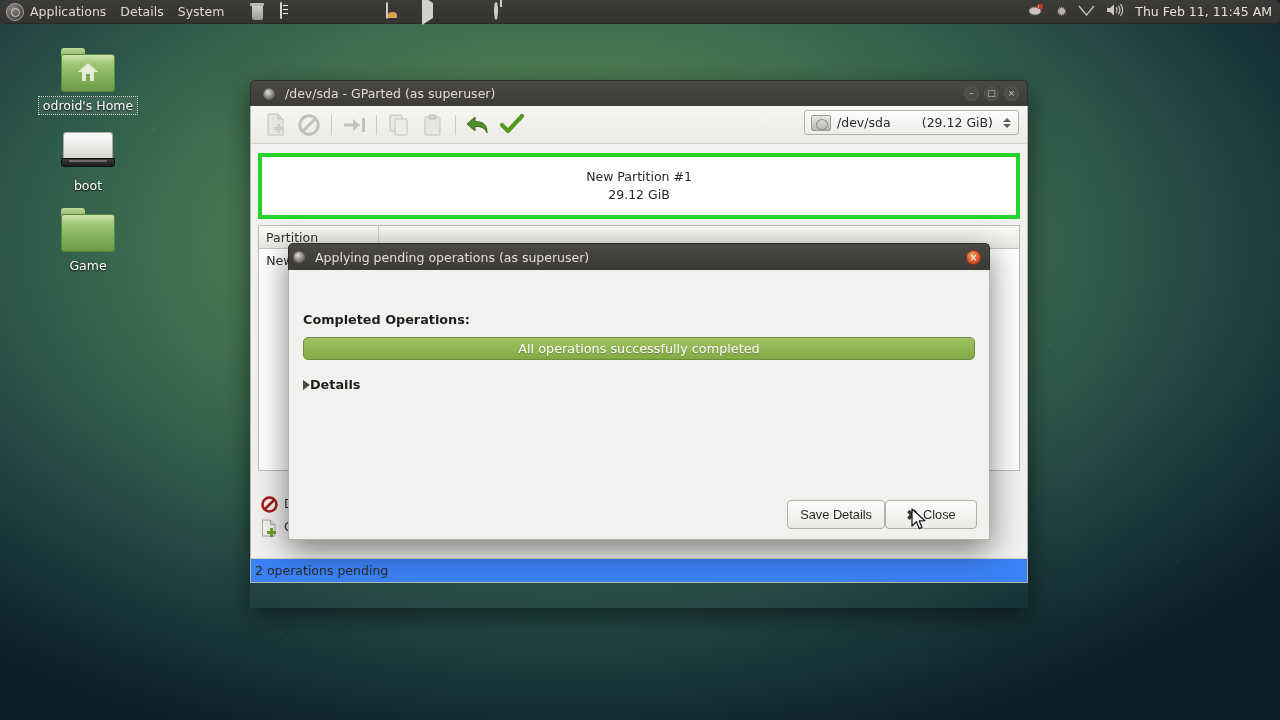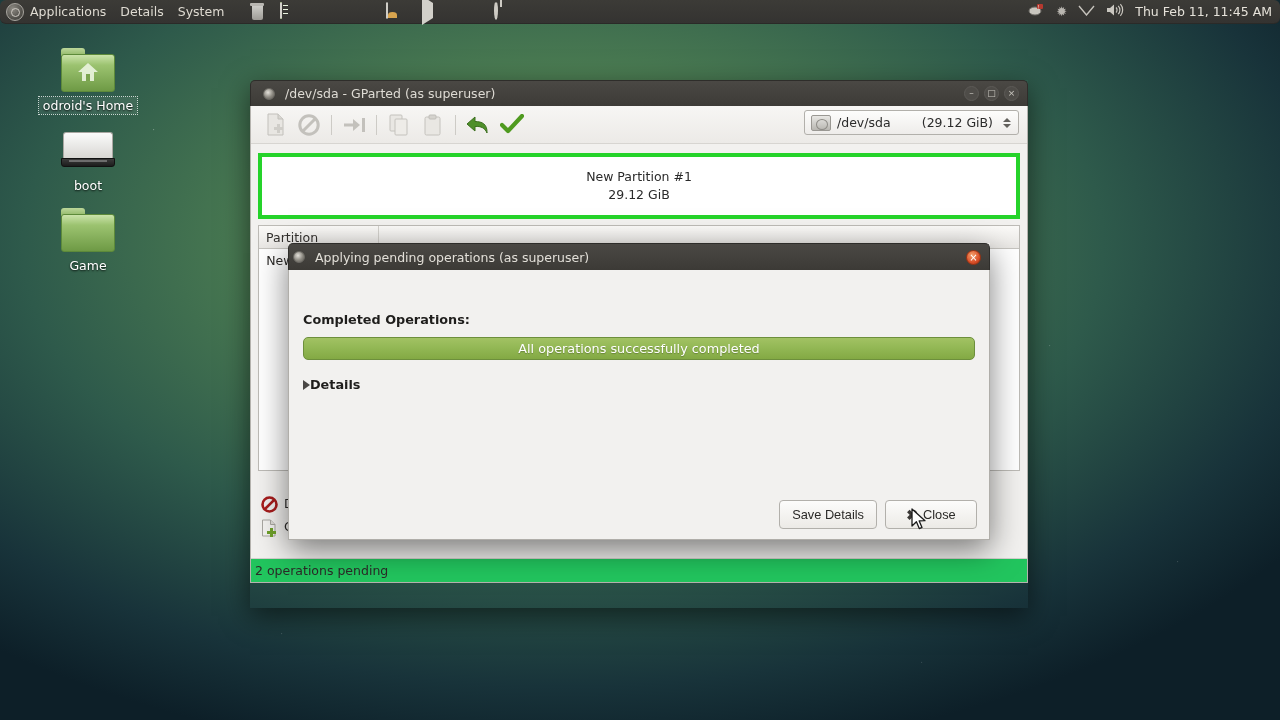--- a/index.html
+++ b/index.html
@@ -147,21 +147,21 @@
   .pt-head{height:23px;background:linear-gradient(180deg,#fbfaf8,#e9e7e4);border-bottom:1px solid #c6c4bf;
     display:flex;align-items:center;font-size:12.5px;color:#34322f;}
   .pt-head div{padding:0 7px;border-right:1px solid #d3d1cc;height:100%;display:flex;align-items:center;}
   .pt-row{display:flex;align-items:center;height:22px;font-size:12.5px;color:#2c2a28;}
   .pt-row div{padding:0 7px;height:100%;display:flex;align-items:center;}
 
   .oplist{position:absolute;left:7px;right:7px;bottom:28px;height:58px;background:#f2f1ef;}
   .oprow{display:flex;height:23px;font-size:12.5px;color:#2c2a28;gap:6px;padding-left:3px;}
   .op-ic{width:17px;height:17px;flex:none;position:relative;}
 
-  .statusbar{position:absolute;left:0;right:0;bottom:0;height:24px;background:#22c55e;
+  .statusbar{position:absolute;left:0;right:0;bottom:0;height:24px;background:#3b82f6;
     border-top:1px solid #d2d0cc;display:flex;align-items:center;padding-left:4px;font-size:12.5px;color:#2c2a28;}
 
   
   #dialog{
     position:absolute;left:288px;top:243px;width:702px;height:297px;z-index:30;
     box-shadow:0 10px 30px rgba(0,0,0,.5);
   }
   .dlg-title{height:27px;background:linear-gradient(180deg,#4a4844,#3c3a36);border-radius:5px 5px 0 0;
     display:flex;align-items:center;padding:0 0;color:#e2dfd8;font-size:12.5px;position:relative;
     border:1px solid #2e2d2a;border-bottom:none;}
@@ -174,21 +174,21 @@
   .dlg-body{background:#f2f1ef;border:1px solid #b0aea9;border-top:none;height:270px;
     position:relative;padding:16px 14px 0;}
   .dlg-text{font-size:12.8px;color:#2b2a28;}
   .dlg-label{font-size:12.8px;color:#1f1e1c;font-weight:bold;margin-top:26px;}
   .progbar{margin-top:10px;height:23px;border-radius:5px;border:1px solid #6d8f3c;
     background:linear-gradient(180deg,#a2c263 0%,#93b855 45%,#83a944 100%);
     display:flex;align-items:center;justify-content:center;color:#fff;font-size:12.8px;
     text-shadow:0 1px 1px rgba(0,0,0,.25);}
   .details{margin-top:17px;display:flex;align-items:center;gap:0;font-size:12.8px;color:#1f1e1c;font-weight:bold;}
   .tri{width:0;height:0;border-left:7px solid #4a4845;border-top:5px solid transparent;border-bottom:5px solid transparent;}
-  .dlg-btns{position:absolute;right:12px;bottom:10px;display:flex;gap:8px;}
+  .dlg-btns{position:absolute;right:12px;bottom:10px;display:flex;}
   .btn{min-width:92px;height:29px;padding:0 12px;border:1px solid #b2b0ab;border-radius:4px;
     background:linear-gradient(180deg,#fcfcfb,#eceae6);font-size:12.8px;color:#2b2a28;
     display:flex;align-items:center;justify-content:center;gap:5px;}
 
   
   #cursor{position:absolute;left:911px;top:508px;z-index:60;pointer-events:none;}
 
   .ic-x{font-size:14px;color:#3a3835;font-weight:bold;line-height:1;}
 </style>
 </head>

